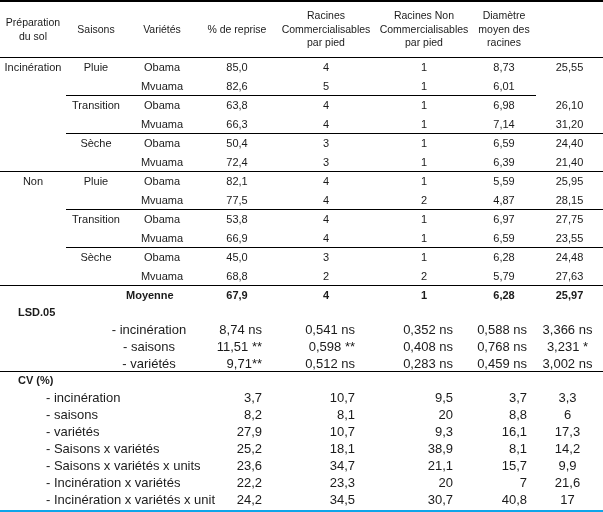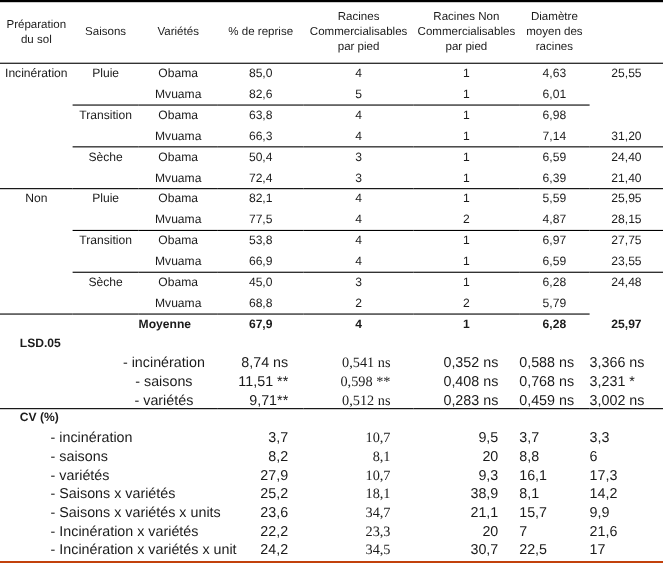--- a/index.html
+++ b/index.html
@@ -5,21 +5,21 @@
   html,body{margin:0;padding:0;background:#ffffff;}
   body{
     font-family:"Liberation Sans", sans-serif;
     color:#1b1b1b;
     -webkit-font-smoothing:antialiased;
   }
   #page{
     width:603px;height:512px;
     background:#ffffff;
     border-top:2.5px solid #000;
-    border-bottom:2px solid #c2410c;
+    border-bottom:2px solid #0ea5e9;
     box-sizing:border-box;
     overflow:hidden;
   }
   .grid-row{
     display:grid;
     grid-template-columns:66px 60px 72px 78px 100px 96px 64px 67px;
     align-items:center;
   }
   
   .header-row{
@@ -58,24 +58,24 @@
   .stat-row{height:17px;font-size:13px;}
   .stat-row .cell{
     height:17px;line-height:17px;
     box-sizing:border-box;
     white-space:nowrap;
   }
   .stat-label{grid-column:1 / 4;}
   .lsd-label{text-align:center;padding-left:100px;}
   .cv-label{text-align:left;padding-left:46px;}
   .stat-row .v4{text-align:right;padding-right:14px;}
-  .stat-row .v5{text-align:right;padding-right:21px;font-family:Liberation Serif, serif;}
+  .stat-row .v5{text-align:right;padding-right:21px;}
   .stat-row .v6{text-align:right;padding-right:19px;}
-  .stat-row .v7{text-align:left;padding-right:9px;}
-  .stat-row .v8{text-align:left;padding-right:4px;}
+  .stat-row .v7{text-align:right;padding-right:9px;}
+  .stat-row .v8{text-align:center;padding-right:4px;}
   .stat-row.line-full .cell{border-bottom:1.8px solid #000;}
 </style>
 </head>
 <body>
 
 <div id="page">
   <div class="grid-row header-row" id="header-row">
       <div class="header-cell">Préparation du sol</div>
       <div class="header-cell">Saisons</div>
       <div class="header-cell">Variétés</div>
@@ -85,40 +85,41 @@
       <div class="header-cell">Diamètre moyen des racines</div>
     </div>
   <div id="rows-container">
       <div class="grid-row data-row line-none">
         <div class="cell c1">Incinération</div>
         <div class="cell c2">Pluie</div>
         <div class="cell c3">Obama</div>
         <div class="cell c4">85,0</div>
         <div class="cell c5">4</div>
         <div class="cell c6">1</div>
-        <div class="cell c7">4,63</div>
+        <div class="cell c7">8,73</div>
         <div class="cell c8">25,55</div>
       </div>
       <div class="grid-row data-row line-partial">
         <div class="cell c1"></div>
         <div class="cell c2"></div>
         <div class="cell c3">Mvuama</div>
         <div class="cell c4">82,6</div>
         <div class="cell c5">5</div>
         <div class="cell c6">1</div>
         <div class="cell c7">6,01</div>
       </div>
       <div class="grid-row data-row line-none">
         <div class="cell c1"></div>
         <div class="cell c2">Transition</div>
         <div class="cell c3">Obama</div>
         <div class="cell c4">63,8</div>
         <div class="cell c5">4</div>
         <div class="cell c6">1</div>
         <div class="cell c7">6,98</div>
+        <div class="cell c8">26,10</div>
       </div>
       <div class="grid-row data-row line-partial">
         <div class="cell c1"></div>
         <div class="cell c2"></div>
         <div class="cell c3">Mvuama</div>
         <div class="cell c4">66,3</div>
         <div class="cell c5">4</div>
         <div class="cell c6">1</div>
         <div class="cell c7">7,14</div>
         <div class="cell c8">31,20</div>
@@ -194,20 +195,21 @@
         <div class="cell c8">24,48</div>
       </div>
       <div class="grid-row data-row line-full">
         <div class="cell c1"></div>
         <div class="cell c2"></div>
         <div class="cell c3">Mvuama</div>
         <div class="cell c4">68,8</div>
         <div class="cell c5">2</div>
         <div class="cell c6">2</div>
         <div class="cell c7">5,79</div>
+        <div class="cell c8">27,63</div>
       </div>
       <div class="grid-row data-row moyenne-row">
         <div class="cell c1"></div>
         <div class="cell c2"></div>
         <div class="cell c3">Moyenne</div>
         <div class="cell c4">67,9</div>
         <div class="cell c5">4</div>
         <div class="cell c6">1</div>
         <div class="cell c7">6,28</div>
         <div class="cell c8">25,97</div>
@@ -288,17 +290,17 @@
         <div class="cell v5">23,3</div>
         <div class="cell v6">20</div>
         <div class="cell v7">7</div>
         <div class="cell v8">21,6</div>
       </div>
       <div class="grid-row stat-row line-none">
         <div class="cell stat-label cv-label">- Incinération x variétés x unit</div>
         <div class="cell v4">24,2</div>
         <div class="cell v5">34,5</div>
         <div class="cell v6">30,7</div>
-        <div class="cell v7">22,5</div>
+        <div class="cell v7">40,8</div>
         <div class="cell v8">17</div>
       </div>
     </div>
 </div>
 
 </body></html>

